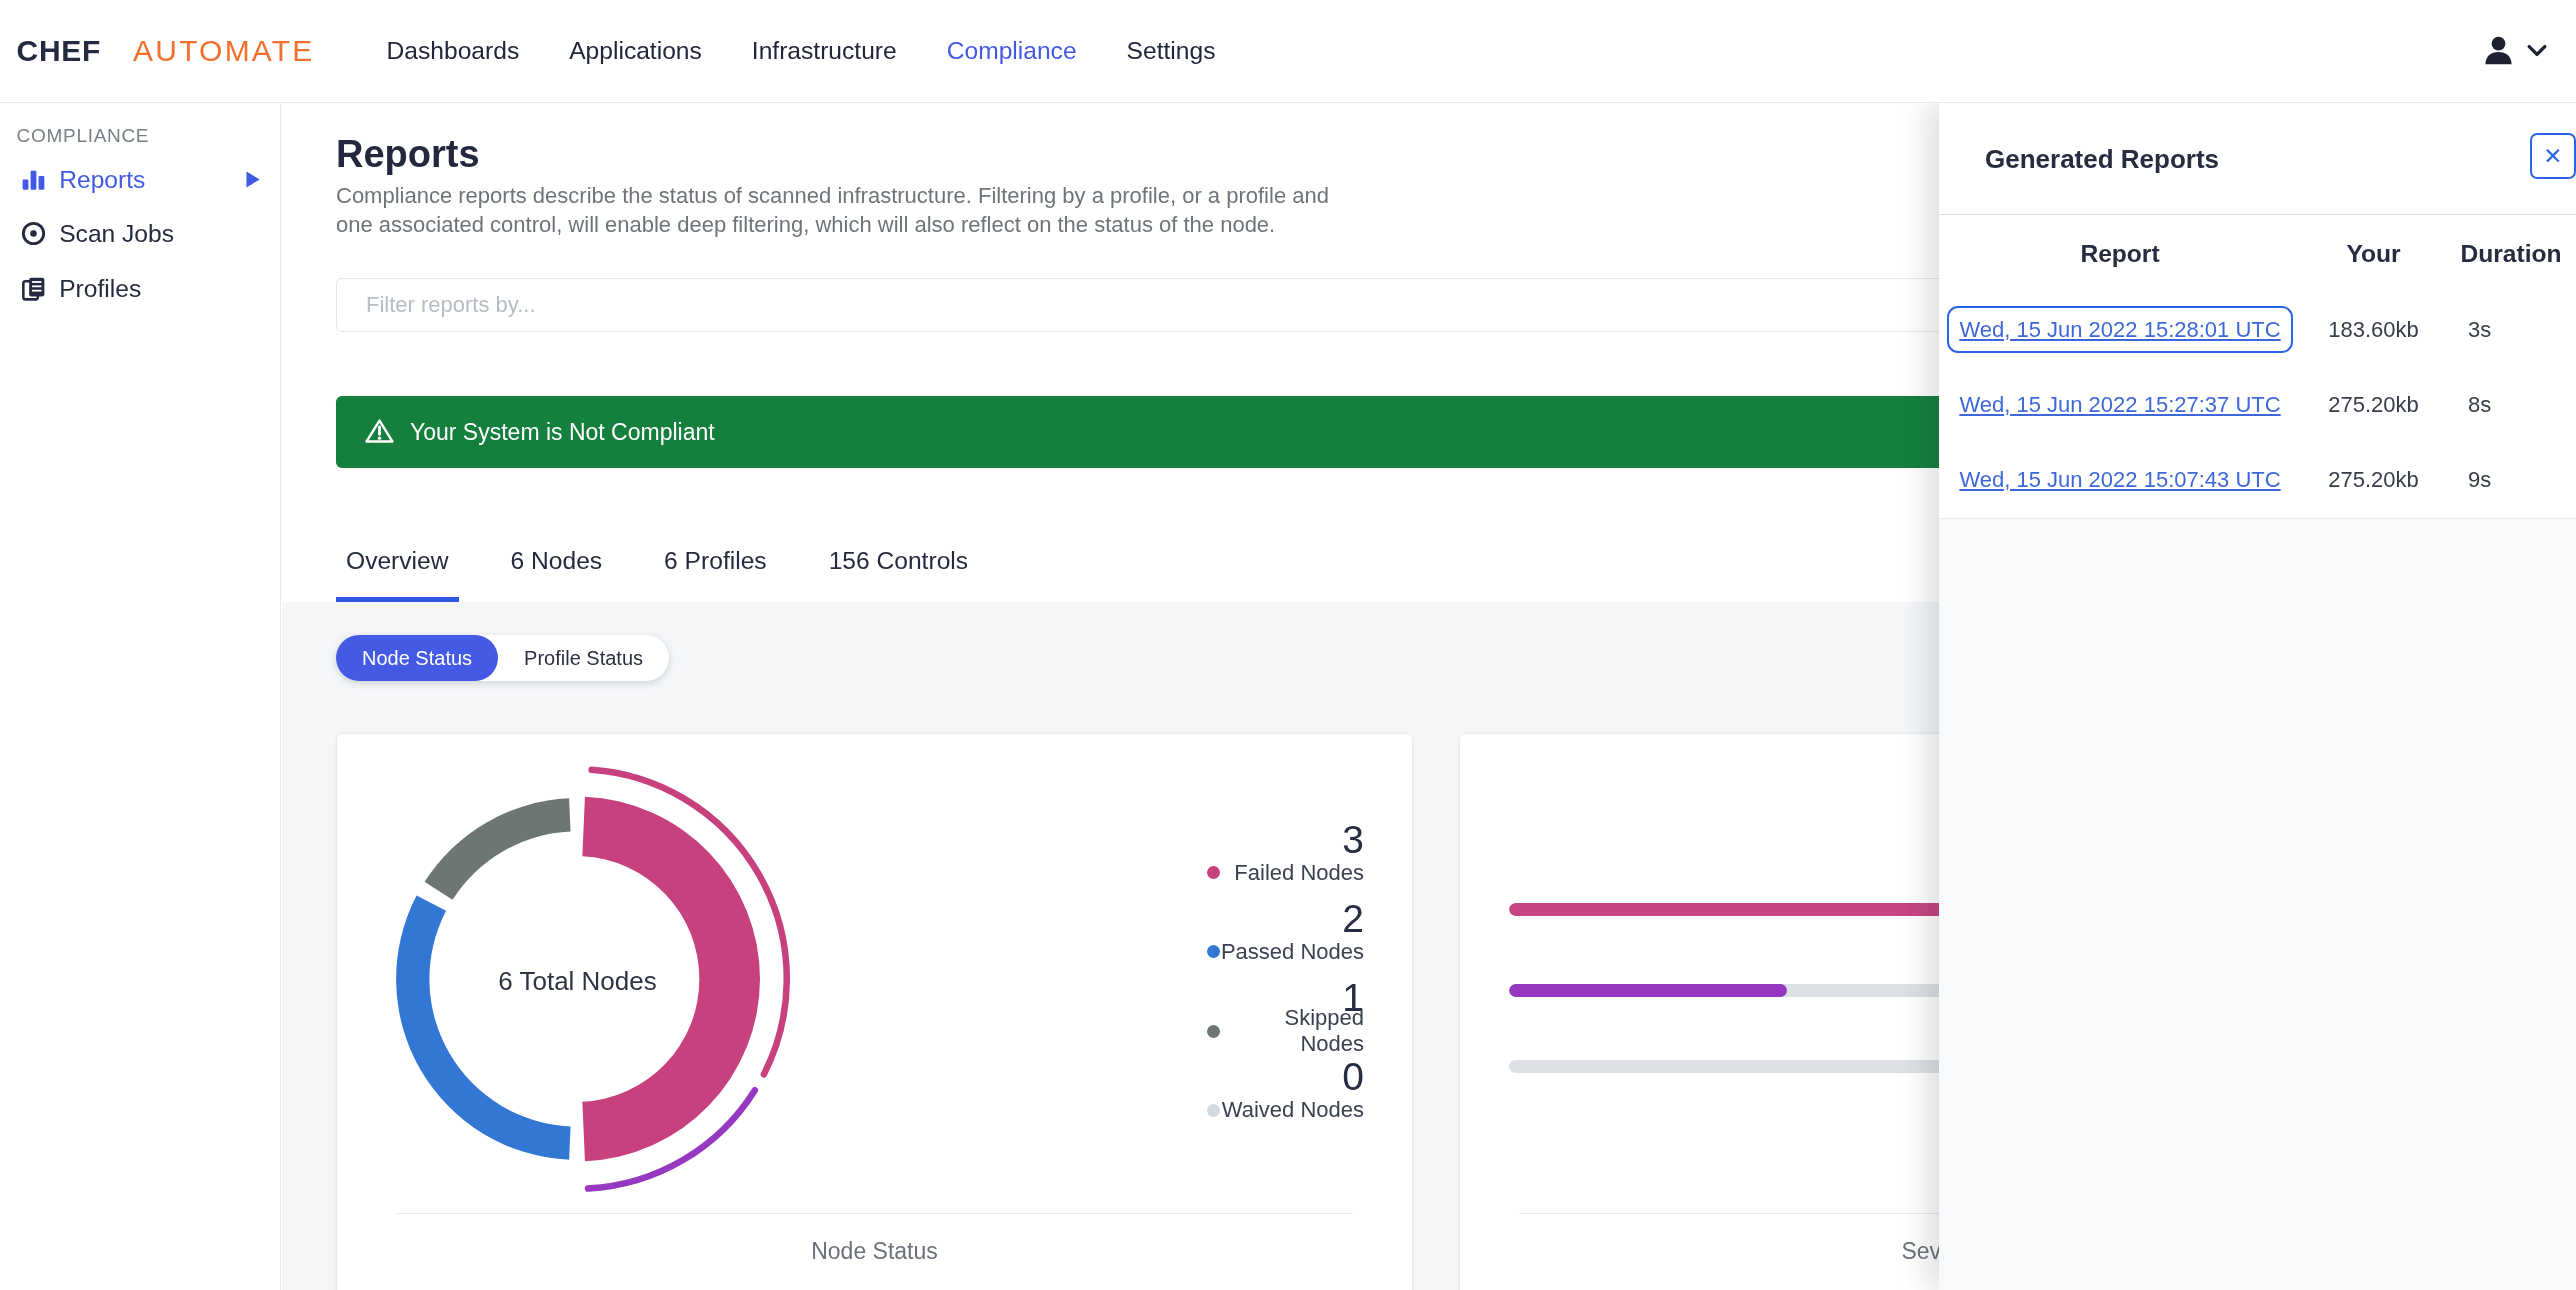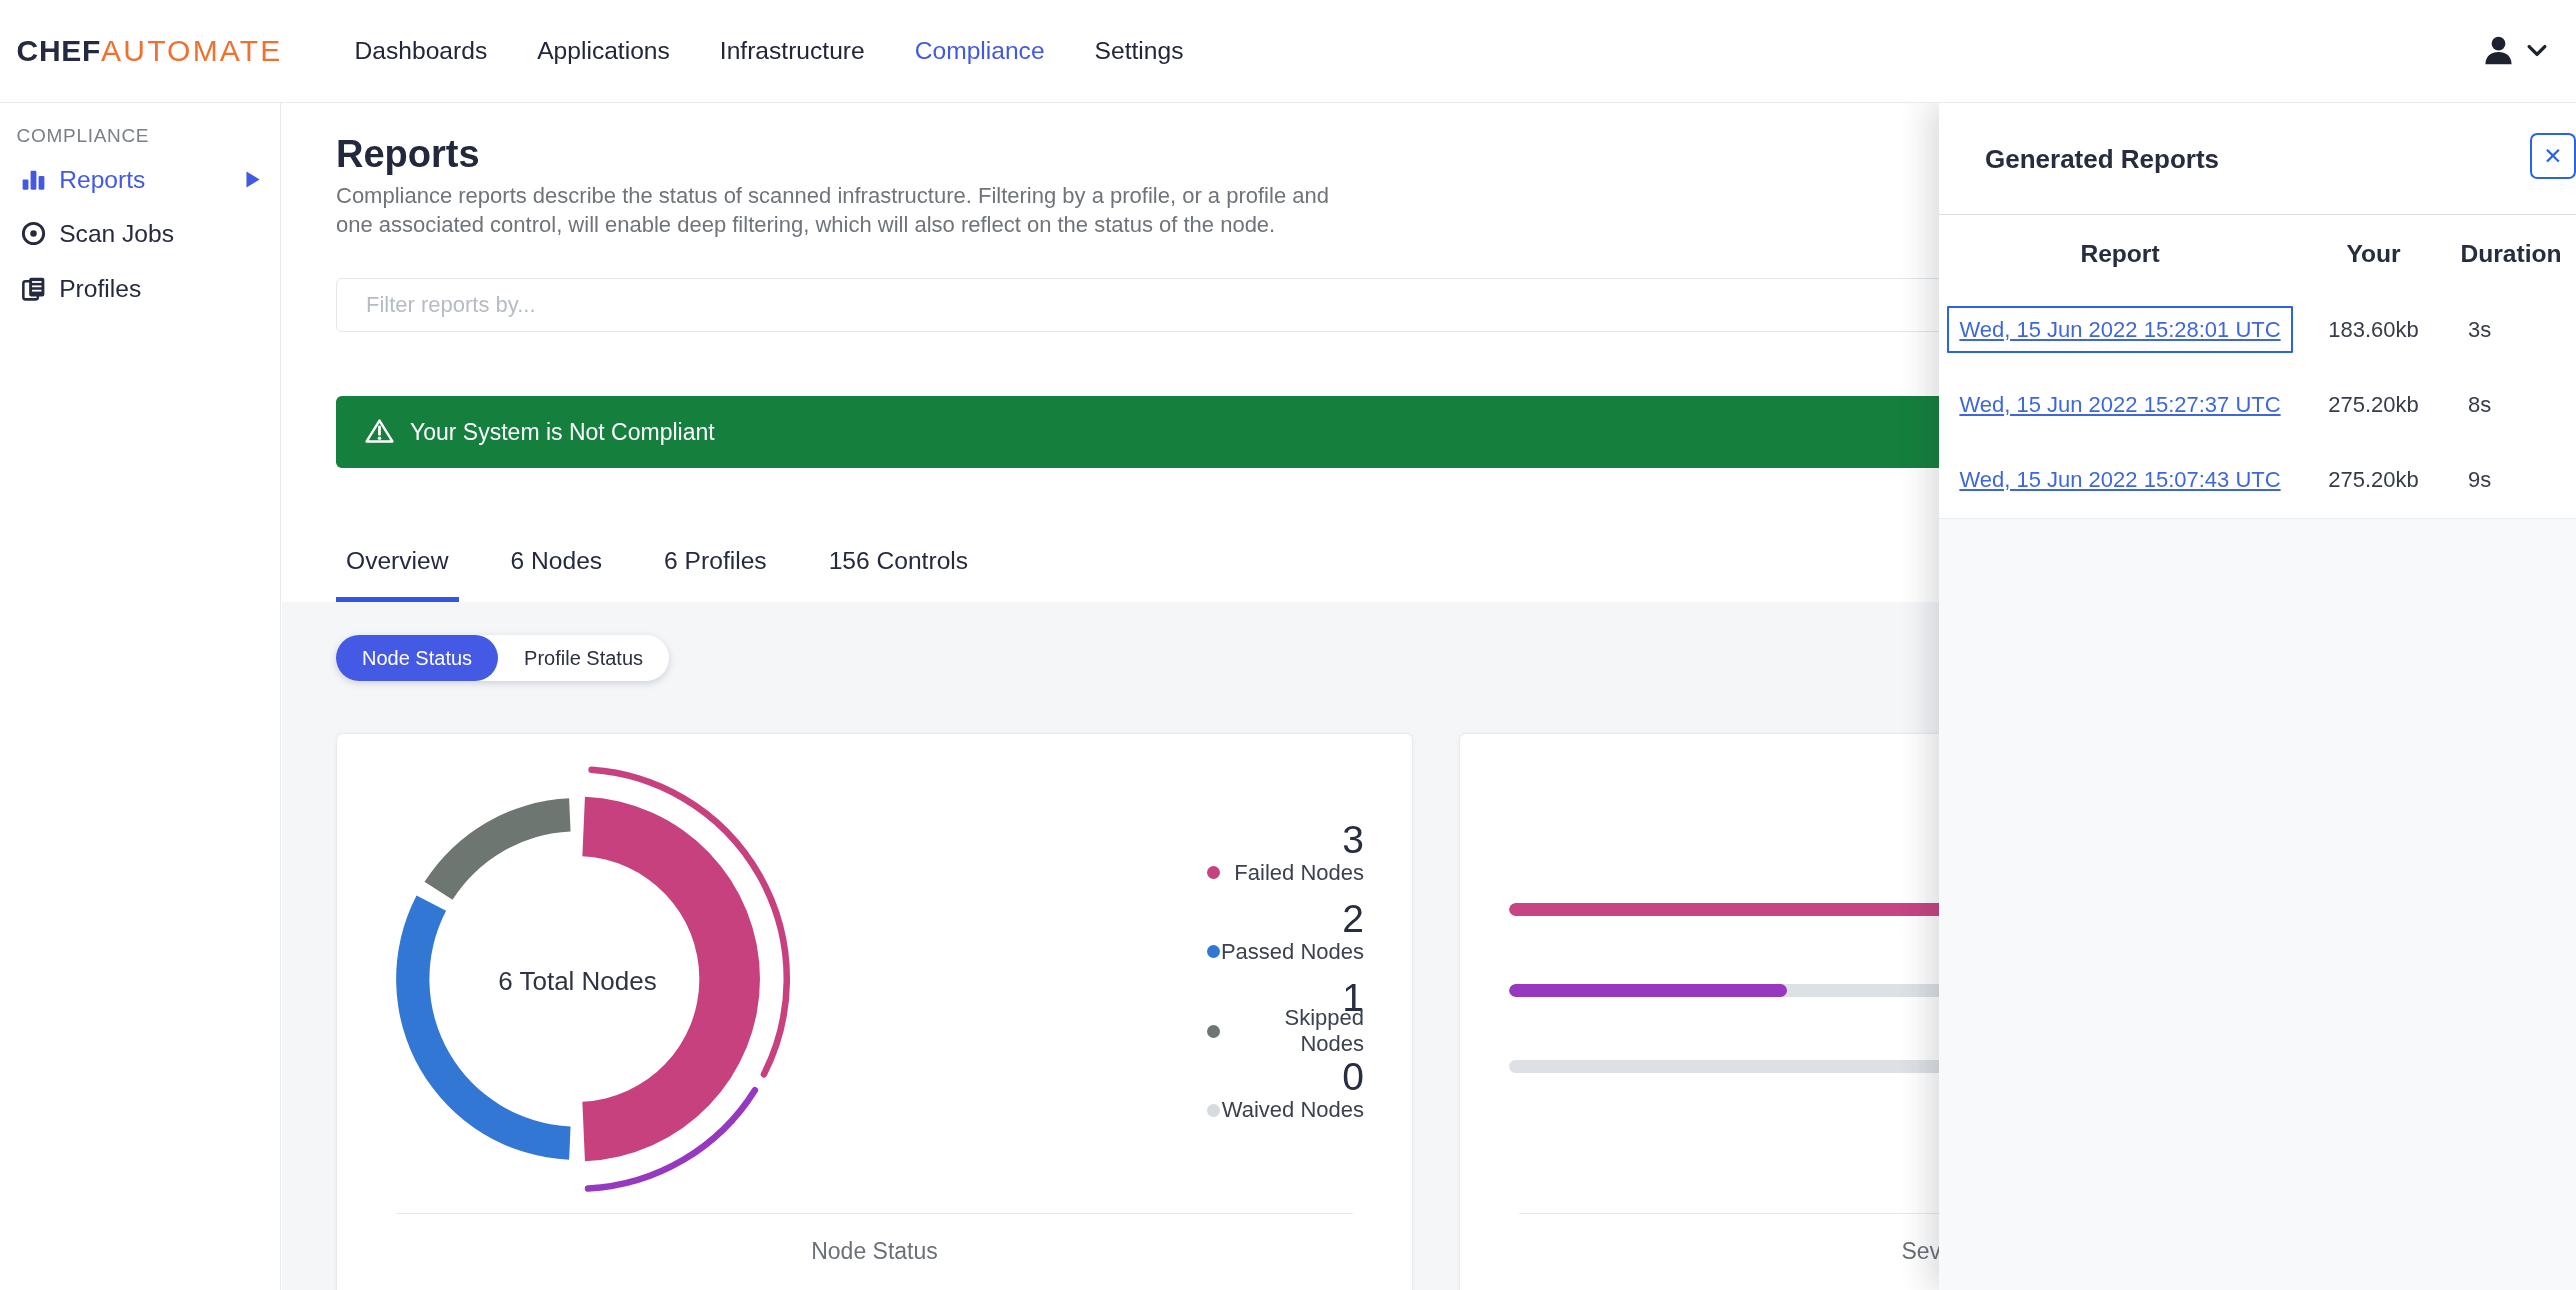--- a/index.html
+++ b/index.html
@@ -12,21 +12,21 @@
   }
 
   
   .topnav {
     position:absolute; top:0; left:0; width:2576px; height:103px;
     background:#fff; border-bottom:1.4px solid #E7EAED;
     display:flex; align-items:center; padding:0 29px 0 16.6px; z-index:60;
   }
   .logo { display:flex; align-items:baseline; cursor:pointer; }
   .logo-chef { font-size:30px; font-weight:700; color:#242A3F; letter-spacing:0.7px; }
-  .logo-automate { font-size:30px; font-weight:400; color:#F0702E; letter-spacing:2.2px; }
+  .logo-automate { font-size:30px; font-weight:400; color:#F0702E; letter-spacing:2.2px;margin-left:32px; }
   .nav-links { display:flex; gap:50px; margin-left:72px; }
   .nav-item { font-size:24.6px; color:#21263B; cursor:pointer; }
   .nav-item.active { color:#4159E3; }
   .user-menu { margin-left:auto; display:flex; align-items:center; gap:11.6px; cursor:pointer; }
 
   
   .sidebar {
     position:absolute; top:103px; left:0; width:281px; bottom:0;
     background:#fff; border-right:1.4px solid #E7EAED; z-index:10;
   }
@@ -99,21 +99,21 @@
     font-size:26px; font-weight:600; color:#272C3F; }
   .close-btn { position:absolute; right:26px; top:30px; width:46px; height:46px;
     border:2.2px solid #2B63E8; border-radius:7.2px; background:#fff; color:#2B63E8;
     font-size:23px; display:flex; align-items:center; justify-content:center; cursor:pointer; }
   .ptable { display:grid; grid-template-columns:362px 145px 130px; grid-template-rows:77px 75px 75px 75px; }
   .pcell { display:flex; align-items:center; justify-content:center; }
   .pth { font-size:24.6px; font-weight:700; color:#272C3F; }
   .size-cell { font-size:22px; color:#363C49; }
   .dur-cell { justify-content:flex-start; padding-left:22px; font-size:22px; color:#363C49; }
   .rlink { font-size:22px; color:#3E68DA; text-decoration:underline; cursor:pointer; }
-  .focus-box { border:2.9px solid #2B63E8; border-radius:1px; padding:8.7px 10px; }
+  .focus-box { border:2.9px solid #2B63E8; border-radius:11px; padding:8.7px 10px; }
   .panel-bottom { position:absolute; left:0; right:0; top:415px; bottom:0; background:#F7F9FA; border-top:1.4px solid #EAEDEF; }
 </style>
 </head>
 <body>
 
 <header class="topnav">
   <div class="logo">
     <span class="logo-chef">CHEF</span>
     <span class="logo-automate">AUTOMATE</span>
   </div>

